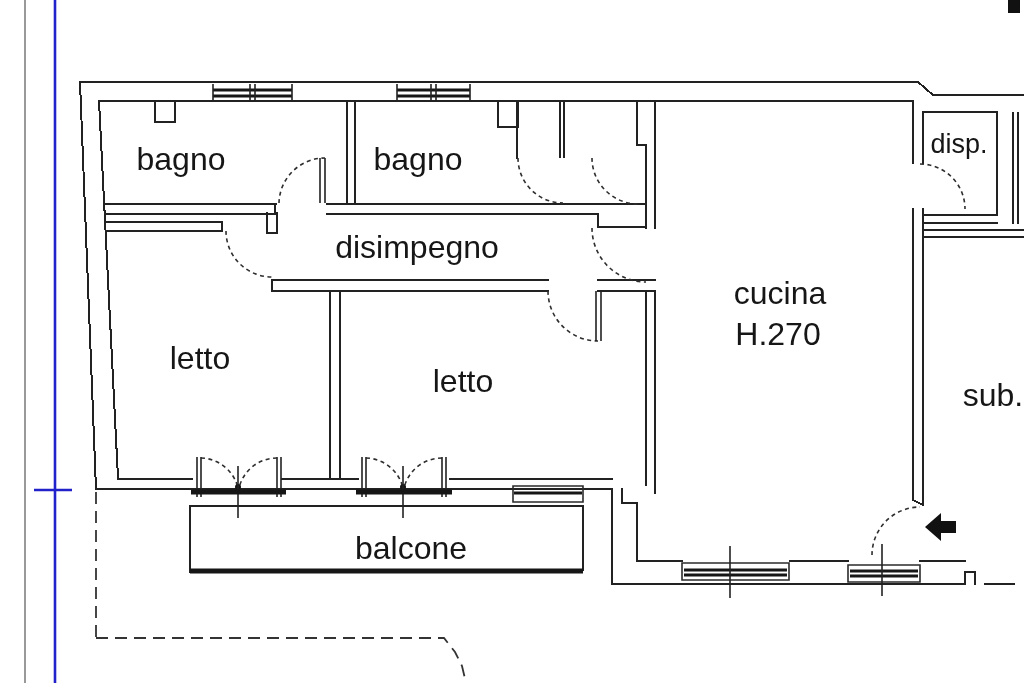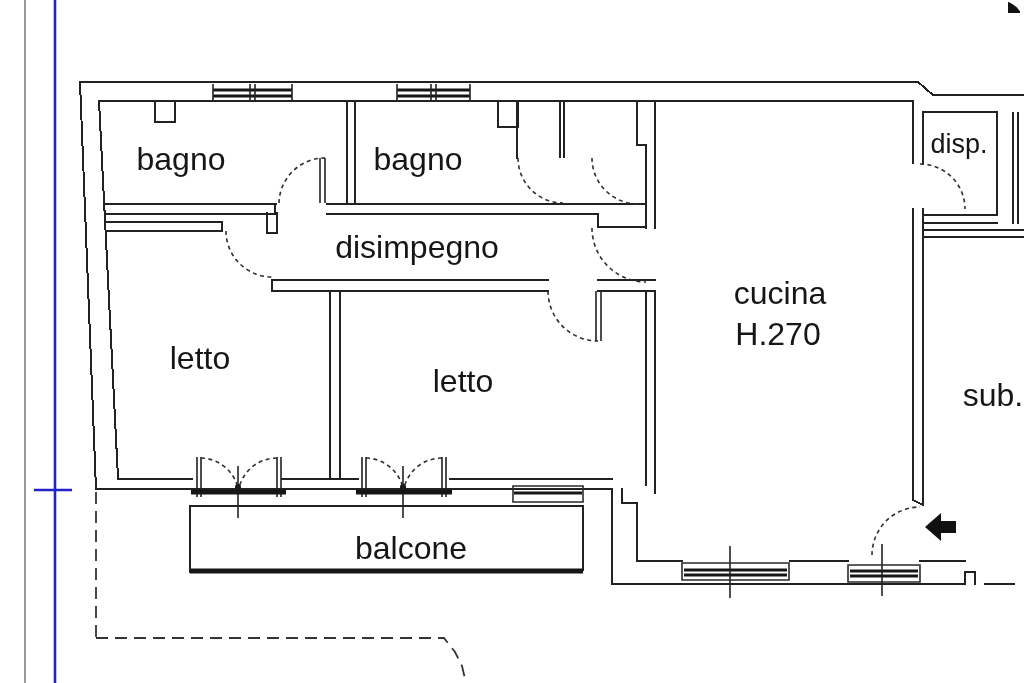--- a/index.html
+++ b/index.html
@@ -1,17 +1,17 @@
 <!DOCTYPE html>
 <html><head>
 <meta charset="utf-8">
 <style>
   html,body{margin:0;padding:0;background:#ffffff;}
   .canvas{position:relative;width:1024px;height:683px;background:#ffffff;overflow:hidden;
-          font-family:"Liberation Sans", sans-serif;border-radius:25px;}
+          font-family:"Liberation Sans", sans-serif;}
   svg{position:absolute;left:0;top:0;}
   .wall{stroke:#222222;stroke-width:2;fill:none;stroke-linecap:square;}
   .wall-thin{stroke:#2b2b2b;stroke-width:1.6;fill:none;stroke-linecap:square;}
   .win{stroke:#161616;stroke-width:3.2;fill:none;stroke-linecap:butt;}
   .win-tick{stroke:#222222;stroke-width:1.6;fill:none;}
   .thick{stroke:#161616;stroke-width:5;fill:none;stroke-linecap:butt;}
   .arc{stroke:#2e2e2e;stroke-width:1.6;fill:none;stroke-dasharray:4 3.5;}
   .leaf{stroke:#222222;stroke-width:1.6;fill:none;}
   .dash{stroke:#333333;stroke-width:1.8;fill:none;stroke-dasharray:12 7;}
   .blue{stroke:#2222cb;stroke-width:2.6;fill:none;}

